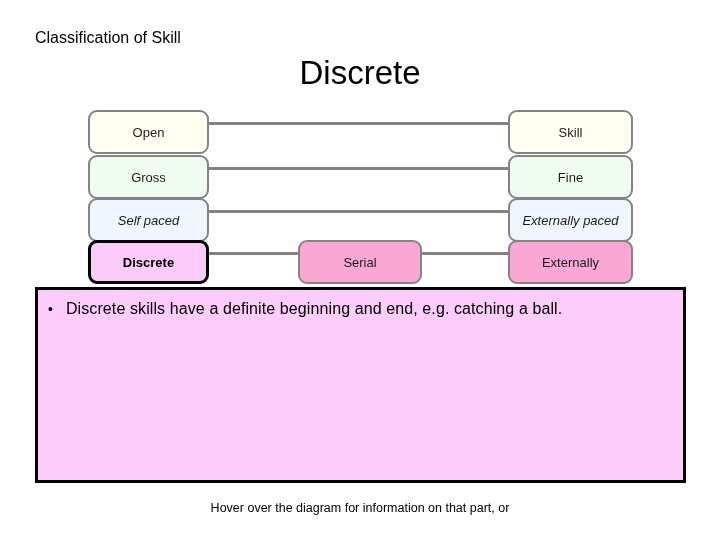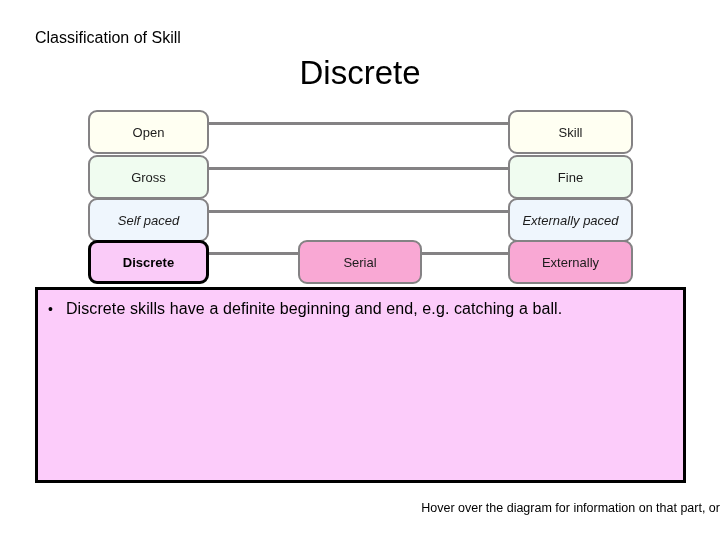--- a/index.html
+++ b/index.html
@@ -80,21 +80,21 @@
     align-items: flex-start;
     padding: 9px 2px 0 10px;
     font-size: 16px;
     color: #000000;
   }
   .bullet { margin-right: 13px; font-size: 14px; line-height: 20px; }
   .info-text { line-height: 20px; letter-spacing: 0.1px; white-space: nowrap; }
   .footer {
     position: absolute;
     top: 500px; left: 0; right: 0;
-    text-align: right;
+    text-align: center;
     font-size: 12.5px;
     line-height: 16px;
     color: #000000;
   }
 </style>
 </head>
 <body>
 
 <div class="slide">
 

